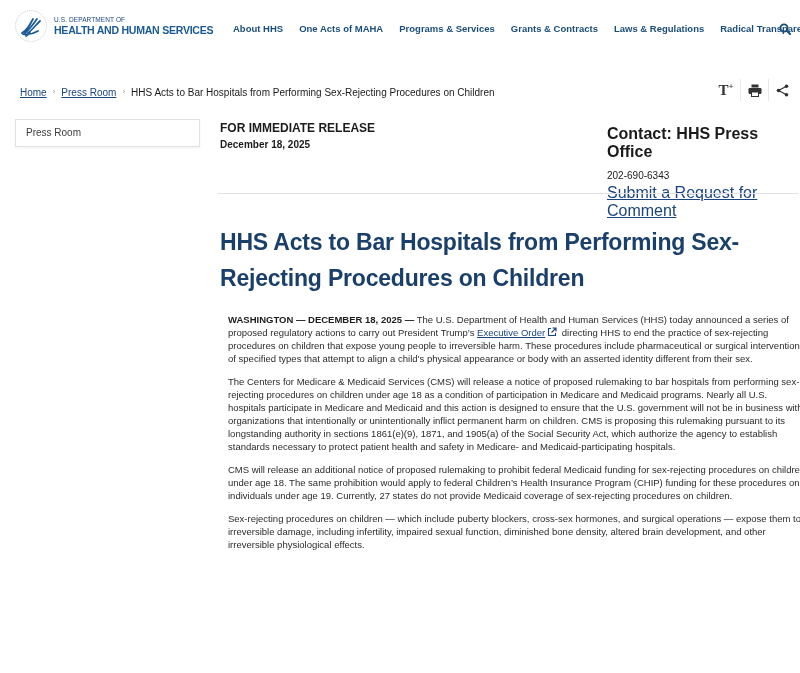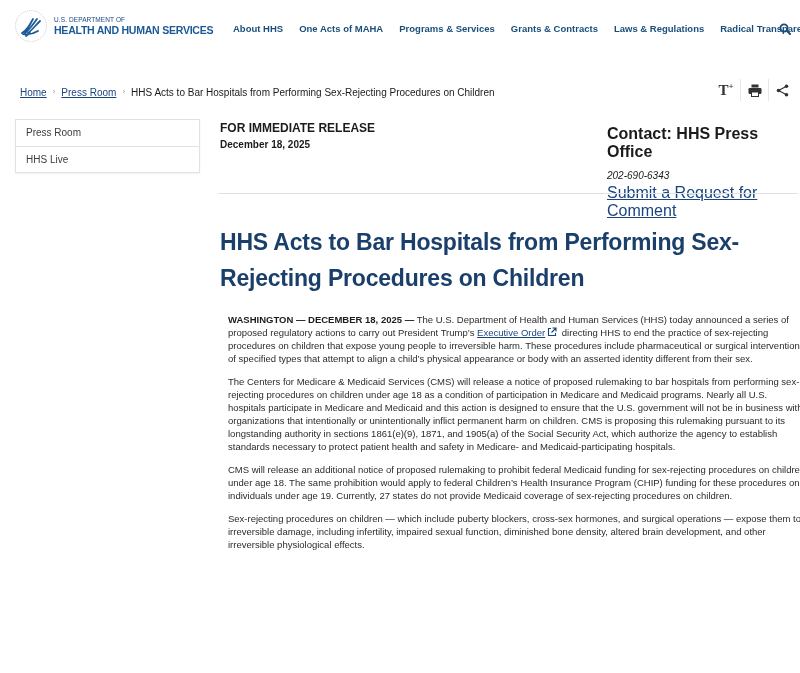--- a/index.html
+++ b/index.html
@@ -34,21 +34,21 @@
     .sidenav { position: absolute; left: 15px; top: 119px; width: 185px; border: 1px solid #dfe1e2; box-shadow: 0 1px 2px rgba(0,0,0,0.06); }
     .sidenav-item { height: 26px; line-height: 26px; padding-left: 10px; font-size: 10px; color: #3d3d3d; cursor: pointer; }
     .sidenav-item + .sidenav-item { border-top: 1px solid #dfe1e2; }
 
     
     .release { position: absolute; left: 220px; top: 121px; }
     .release-label { font-size: 12px; font-weight: bold; color: #1b1b1b; line-height: 14px; }
     .release-date { font-size: 10px; font-weight: bold; color: #1b1b1b; line-height: 16px; margin-top: 2px; }
     .contact { position: absolute; left: 607px; top: 125px; }
     .contact-label { font-size: 16px; font-weight: bold; color: #1b1b1b; }
-    .contact-phone { font-size: 10px; color: #1b1b1b; margin-top: 9px; font-style: italic; }
+    .contact-phone { font-size: 10px; color: #1b1b1b; margin-top: 9px; }
     .contact-link { font-size: 16px; color: #1a4480; text-decoration: underline; margin-top: 3px; display: block; cursor: pointer; }
     .divider { position: absolute; left: 218px; top: 193px; width: 580px; height: 1px; background: #dfe1e2; }
 
     
     .title { position: absolute; left: 220px; top: 224px; width: 560px; font-size: 23px; font-weight: bold; color: #1a3f6a; line-height: 36px; letter-spacing: -0.2px; }
 
     
     .body { position: absolute; left: 220px; top: 313px; width: 578px; font-size: 9.5px; line-height: 13px; color: #2b2b2b; margin-left: 8px; }
     .body p { margin-bottom: 10px; }
     .body p b { color: #1b1b1b; }
@@ -110,21 +110,20 @@
       <circle cx="2.5" cy="6.5" r="1.8" fill="#333"></circle>
       <circle cx="10.5" cy="10.8" r="1.8" fill="#333"></circle>
       <line x1="10.5" y1="2.2" x2="2.5" y2="6.5" stroke="#333" stroke-width="1.2"></line>
       <line x1="2.5" y1="6.5" x2="10.5" y2="10.8" stroke="#333" stroke-width="1.2"></line>
     </svg>
   </div>
 </div>
 
 <aside class="sidenav">
   <div class="sidenav-item">Press Room</div>
-  <div class="sidenav-item">HHS Live</div>
 </aside>
 
 <div class="release">
   <div class="release-label">FOR IMMEDIATE RELEASE</div>
   <div class="release-date">December 18, 2025</div>
 </div>
 
 <div class="contact">
   <div class="contact-label">Contact: HHS Press Office</div>
   <div class="contact-phone">202-690-6343</div>

